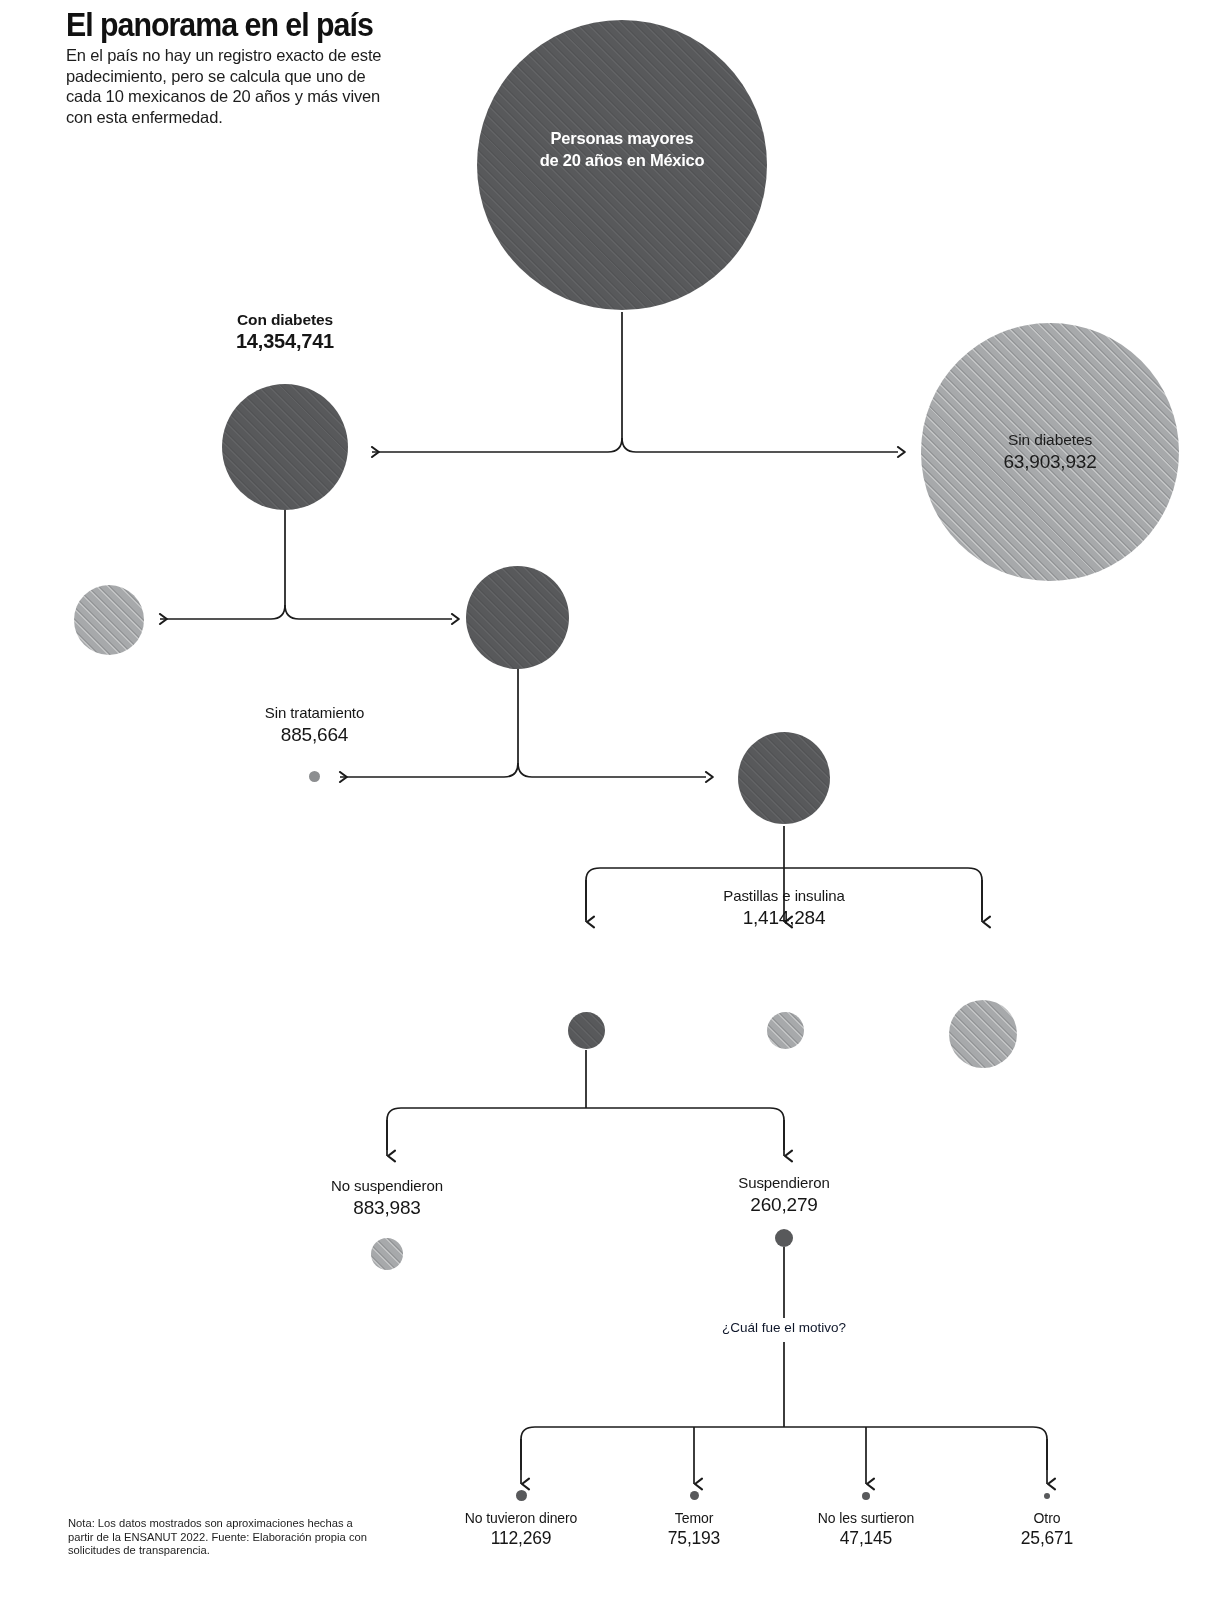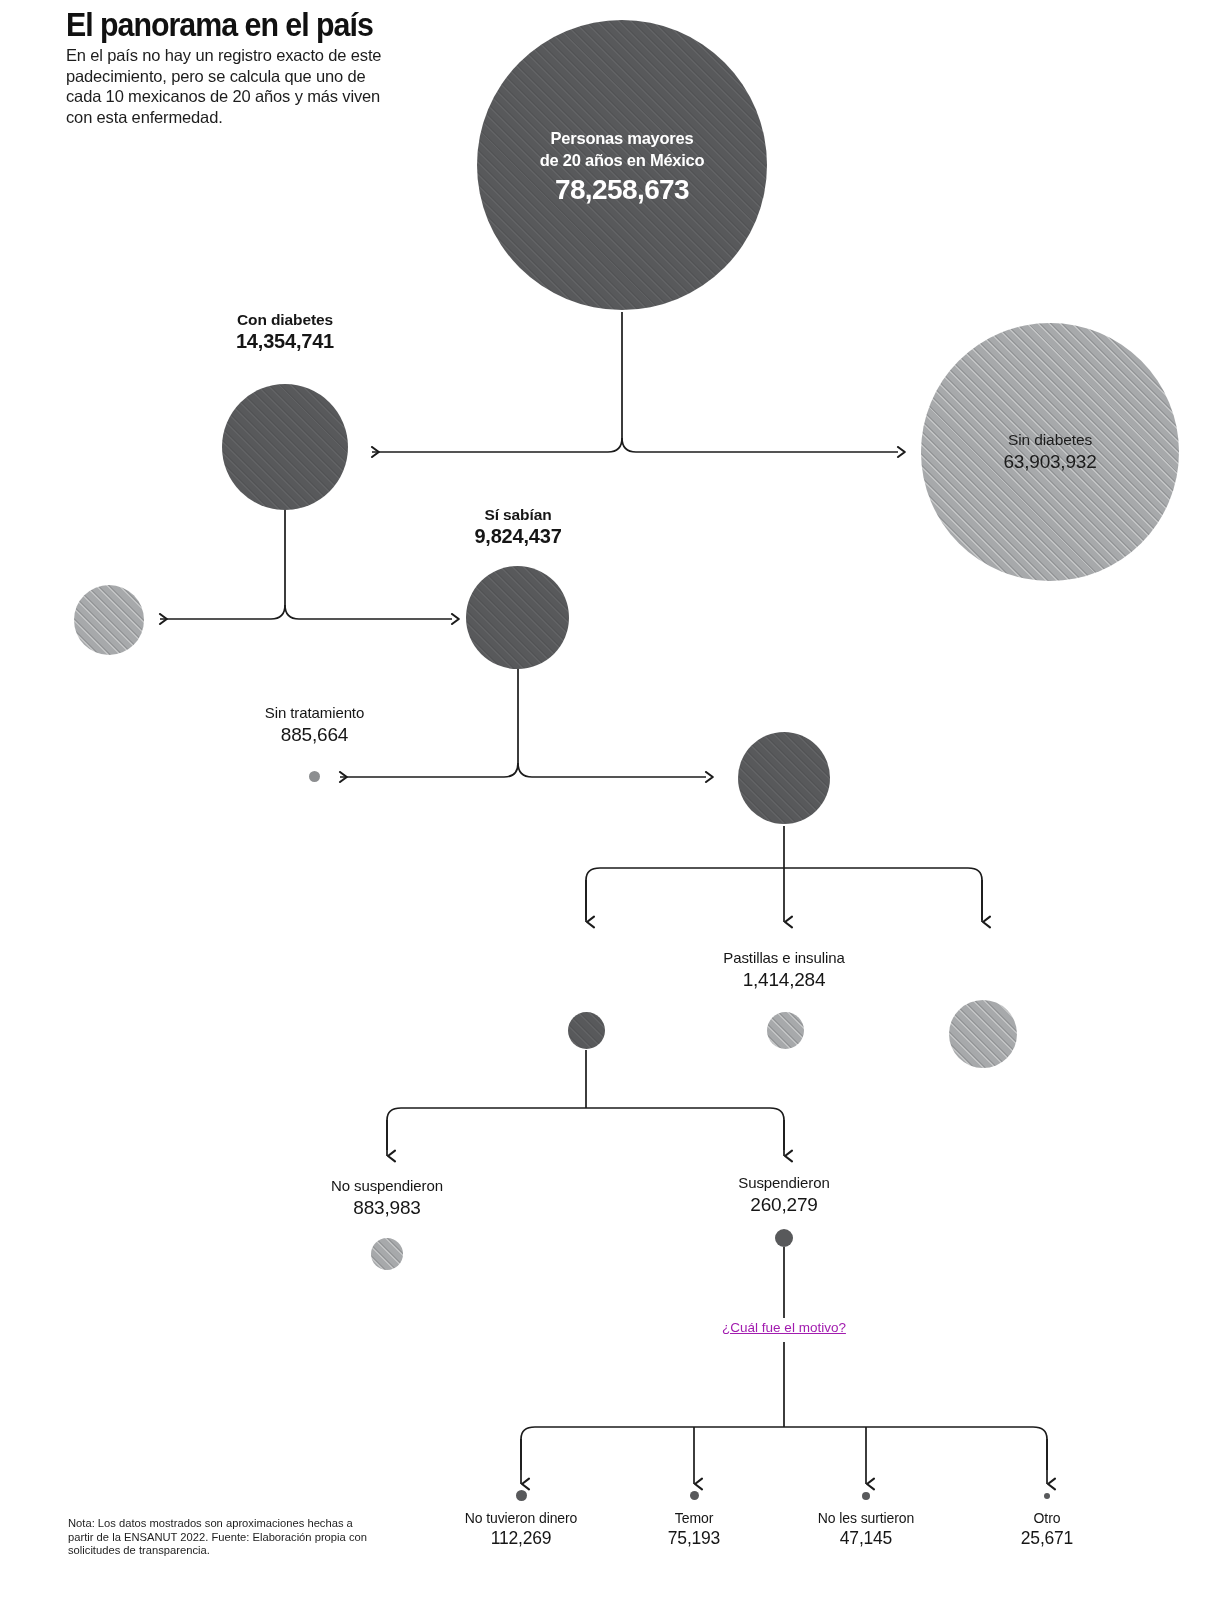--- a/index.html
+++ b/index.html
@@ -89,23 +89,22 @@
   .node-label.bold .lbl { font-weight: 700; font-size: 15.5px; }
   .node-label.bold .val { font-weight: 700; font-size: 20px; }
 
   .node-label.small .lbl { font-size: 14px; }
   .node-label.small .val { font-size: 17.5px; line-height: 21px; }
 
   .question {
     position: absolute;
     text-align: center;
     font-size: 13.5px;
-    color: #a21caf;
+    color: #0f172a;
     white-space: nowrap;
-    text-decoration: underline;
   }
 
   
   .bubble {
     position: absolute;
     border-radius: 50%;
   }
   .bubble.dark {
     background-color: #58595b;
     background-image: repeating-linear-gradient(
@@ -234,56 +233,51 @@
 
   <div class="header">
     <div class="title">El panorama en el país</div>
     <div class="subtitle">En el país no hay un registro exacto de este padecimiento, pero se calcula que uno de cada 10 mexicanos de 20 años y más viven con esta enfermedad.</div>
   </div>
 
   <div class="bubble dark" style="left:477px; top:20px; width:290px; height:290px;">
     <div class="bubble-text hero-text">
       <span class="lbl">Personas mayores</span>
       <span class="lbl">de 20 años en México</span>
-      <span class="val">78,258,673</span>
     </div>
   </div>
 
   <div class="node-label bold" style="left:185px; top:310px; width:200px;">
     <span class="lbl">Con diabetes</span>
     <span class="val">14,354,741</span>
   </div>
   <div class="bubble dark" style="left:222px; top:384px; width:126px; height:126px;"></div>
 
   <div class="bubble light" style="left:921px; top:323px; width:258px; height:258px;">
     <div class="bubble-text inner-text">
       <span class="lbl">Sin diabetes</span>
       <span class="val">63,903,932</span>
     </div>
   </div>
 
   <div class="bubble light" style="left:74px; top:585px; width:70px; height:70px;"></div>
 
-  <div class="node-label bold" style="left:428px; top:505px; width:180px;">
-    <span class="lbl">Sí sabían</span>
-    <span class="val">9,824,437</span>
-  </div>
   <div class="bubble dark" style="left:466px; top:566px; width:103px; height:103px;"></div>
 
   <div class="node-label" style="left:222px; top:703px; width:185px;">
     <span class="lbl">Sin tratamiento</span>
     <span class="val">885,664</span>
   </div>
   <div class="bubble plain-light" style="left:309px; top:771px; width:11px; height:11px;"></div>
 
   <div class="bubble dark" style="left:738px; top:732px; width:92px; height:92px;"></div>
 
   <div class="bubble dark" style="left:568px; top:1012px; width:37px; height:37px;"></div>
 
-  <div class="node-label" style="left:675px; top:948px; width:218px;">
+  <div class="node-label" style="left:675px; top:886px; width:218px;">
     <span class="lbl">Pastillas e insulina</span>
     <span class="val">1,414,284</span>
   </div>
   <div class="bubble light" style="left:767px; top:1012px; width:37px; height:37px;"></div>
 
   <div class="bubble light" style="left:949px; top:1000px; width:68px; height:68px;"></div>
 
   <div class="node-label" style="left:277px; top:1176px; width:220px;">
     <span class="lbl">No suspendieron</span>
     <span class="val">883,983</span>

